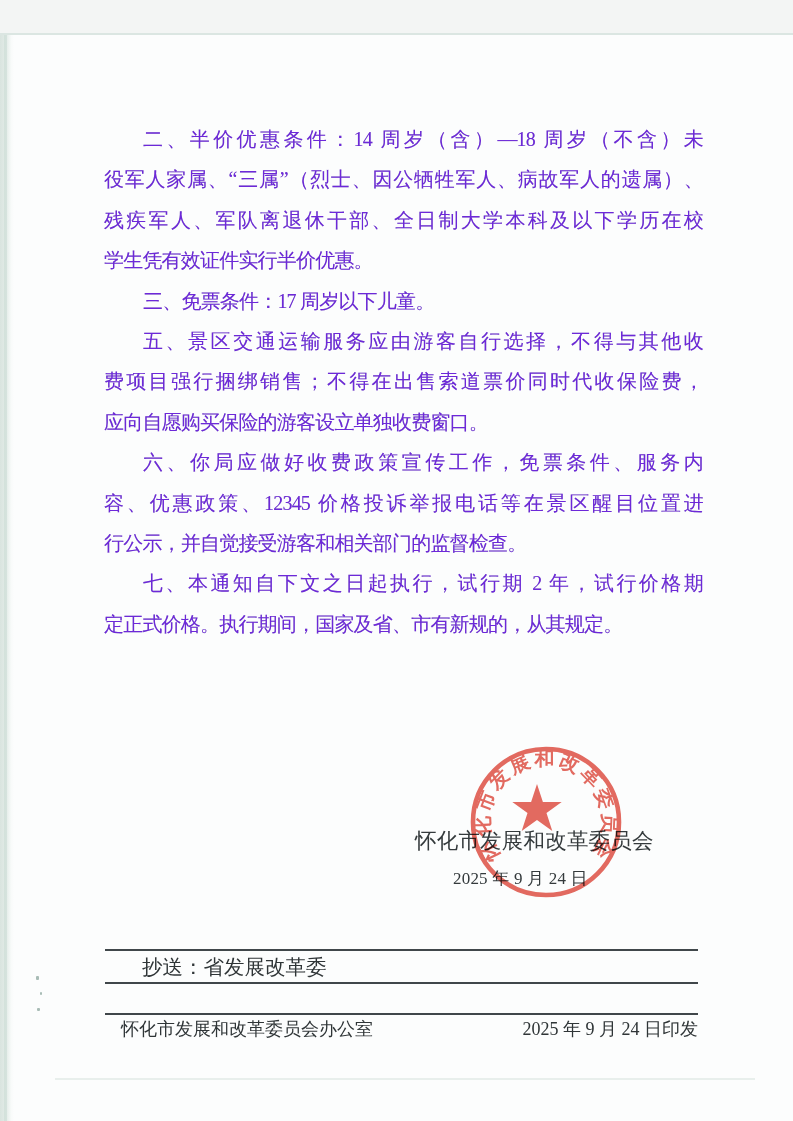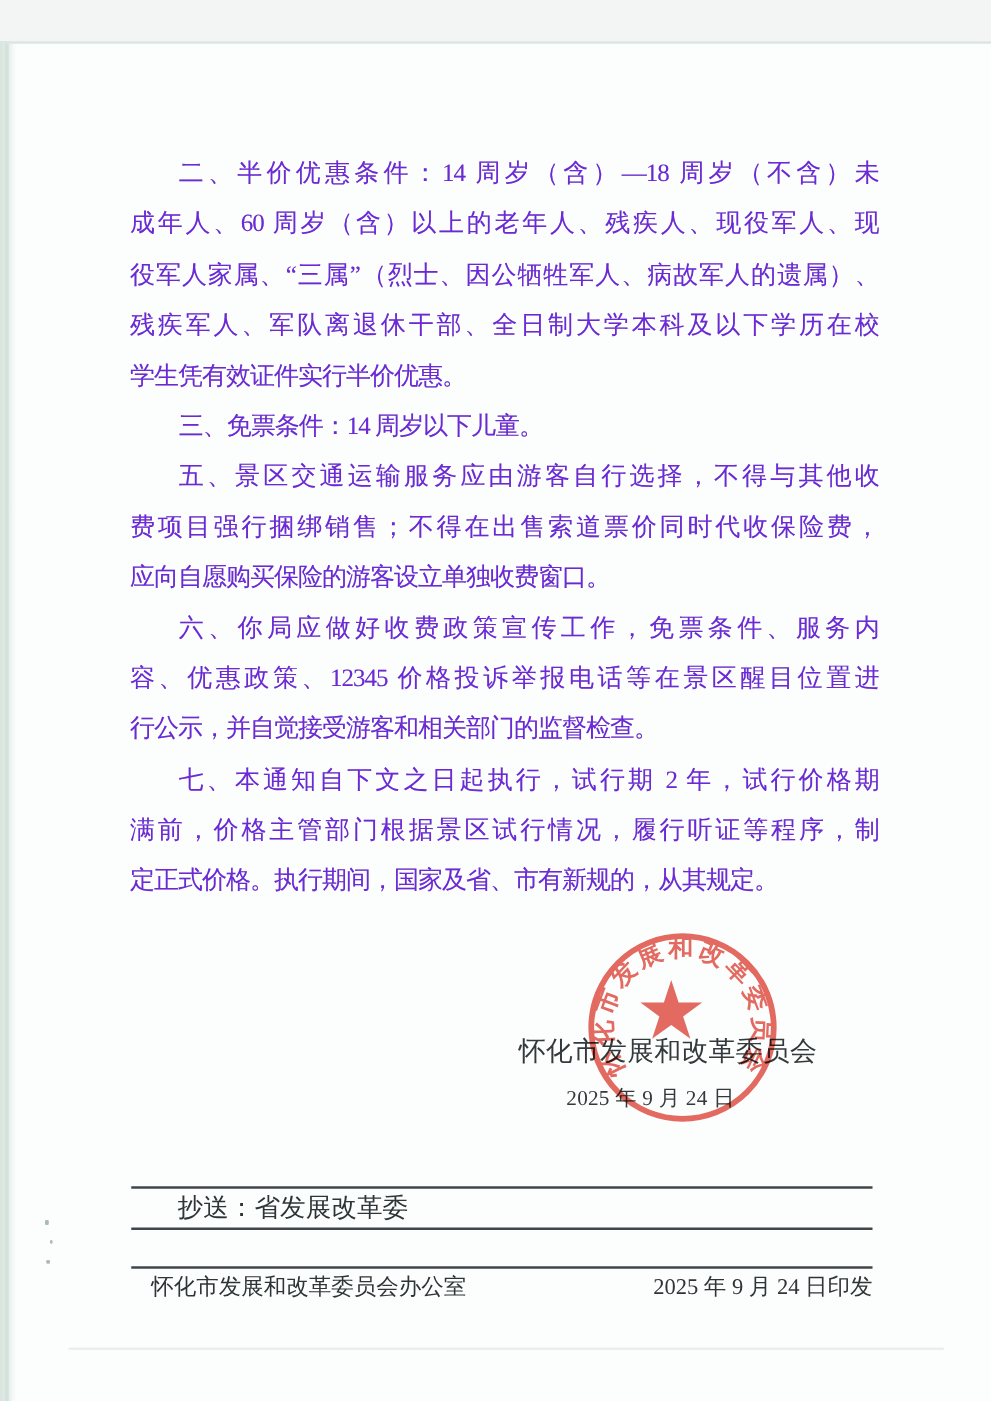--- a/index.html
+++ b/index.html
@@ -63,38 +63,36 @@
   <div class="edge-stripe"></div>
   <div class="top-band"></div>
   <div class="top-line"></div>
   <div class="bottom-line"></div>
   <div class="speck sp1"></div>
   <div class="speck sp2"></div>
   <div class="speck sp3"></div>
 
   <div class="content">
     <div class="line fl first">二、半价优惠条件：14 周岁（含）—18 周岁（不含）未</div>
-    <div class="line fl">成年人、60 周岁（含）以上的老年人、残疾人、现役军人、现</div>
     <div class="line fl">役军人家属、“三属”（烈士、因公牺牲军人、病故军人的遗属）、</div>
     <div class="line fl">残疾军人、军队离退休干部、全日制大学本科及以下学历在校</div>
     <div class="line ll">学生凭有效证件实行半价优惠。</div>
 
-    <div class="line ll first">三、免票条件：14 周岁以下儿童。</div>
+    <div class="line ll first">三、免票条件：17 周岁以下儿童。</div>
 
 
     <div class="line fl first">五、景区交通运输服务应由游客自行选择，不得与其他收</div>
     <div class="line fl">费项目强行捆绑销售；不得在出售索道票价同时代收保险费，</div>
     <div class="line ll">应向自愿购买保险的游客设立单独收费窗口。</div>
 
     <div class="line fl first">六、你局应做好收费政策宣传工作，免票条件、服务内</div>
     <div class="line fl">容、优惠政策、12345 价格投诉举报电话等在景区醒目位置进</div>
     <div class="line ll">行公示，并自觉接受游客和相关部门的监督检查。</div>
 
     <div class="line fl first">七、本通知自下文之日起执行，试行期 2 年，试行价格期</div>
-    <div class="line fl">满前，价格主管部门根据景区试行情况，履行听证等程序，制</div>
     <div class="line ll">定正式价格。执行期间，国家及省、市有新规的，从其规定。</div>
   </div>
 
   <div class="sig-name">怀化市发展和改革委员会</div>
   <div class="sig-date">2025 年 9 月 24 日</div>
 
   <svg class="seal" viewBox="0 0 160 160">
     <circle cx="80" cy="80" r="73" fill="none" stroke="#df4a3e" stroke-width="4.6"></circle>
     <polygon fill="#df4a3e" points="71,42 76.9,59.9 95.7,59.9 80.5,71.1 86.3,89 71,78 55.7,89 61.5,71.1 46.3,59.9 65.1,59.9" transform="translate(0,0)"></polygon>
     <path id="sealArc" d="M 39.7 120.3 A 57 57 0 1 1 120.3 120.3" fill="none"></path>

